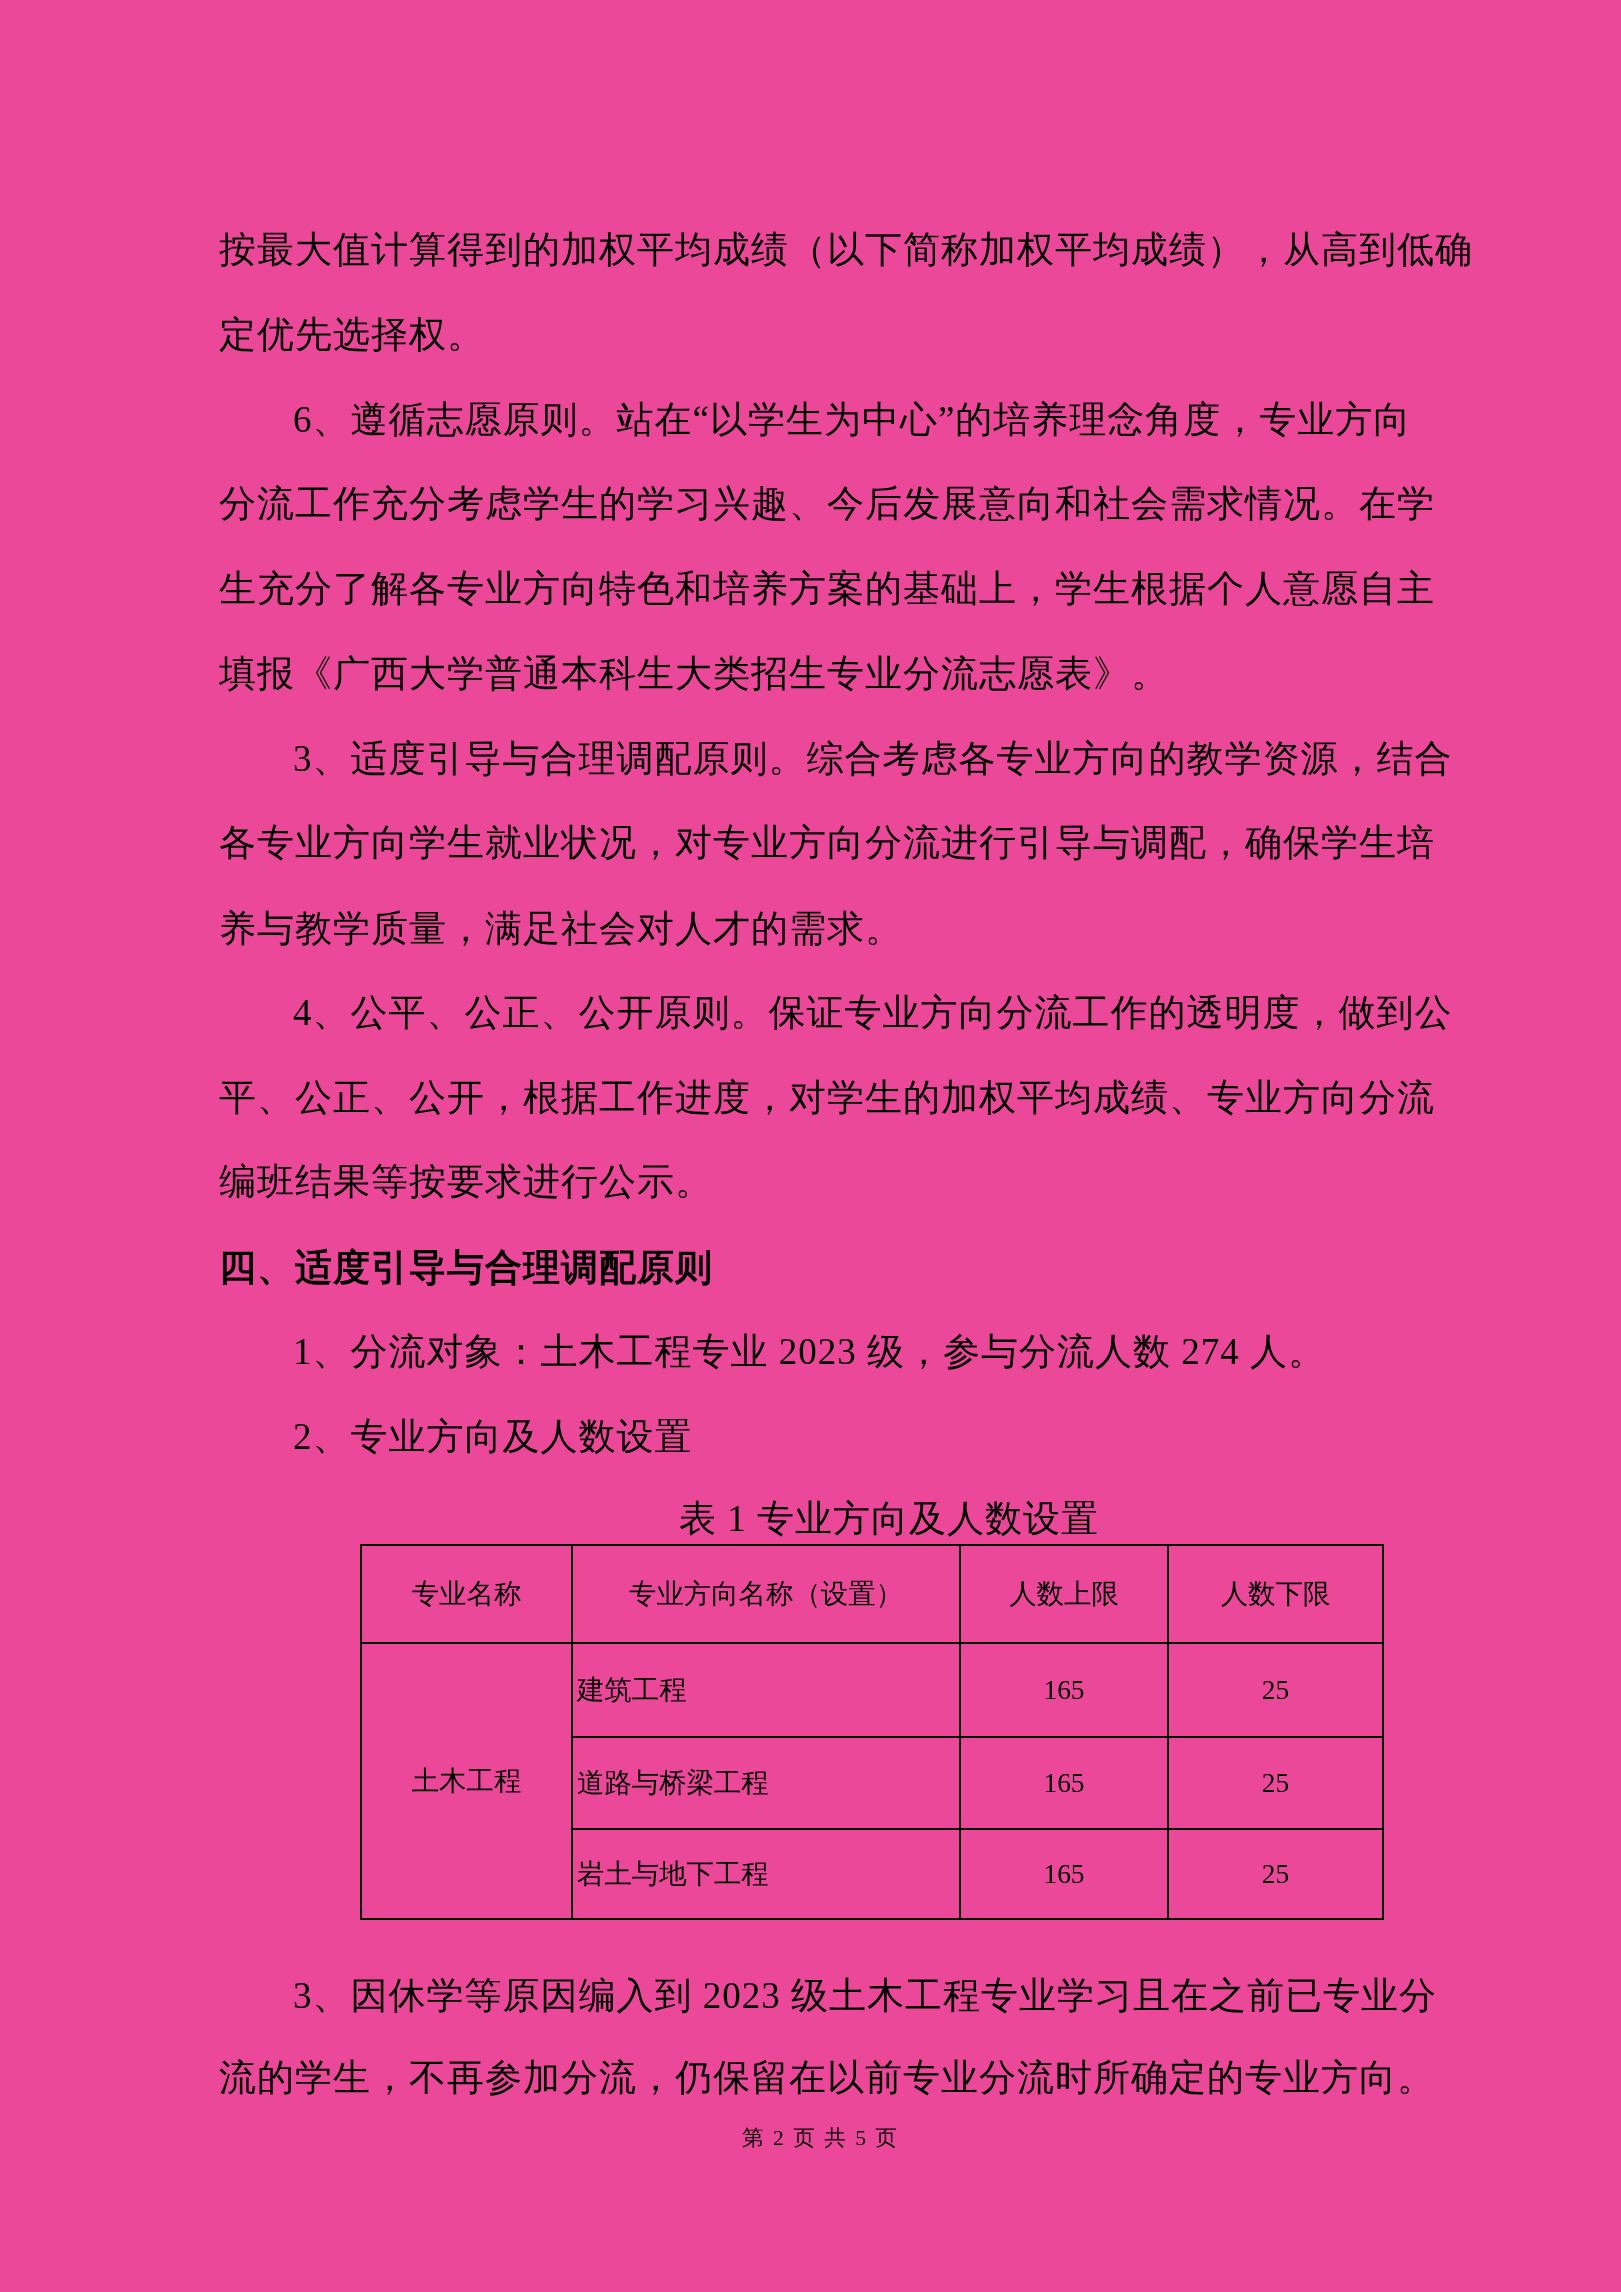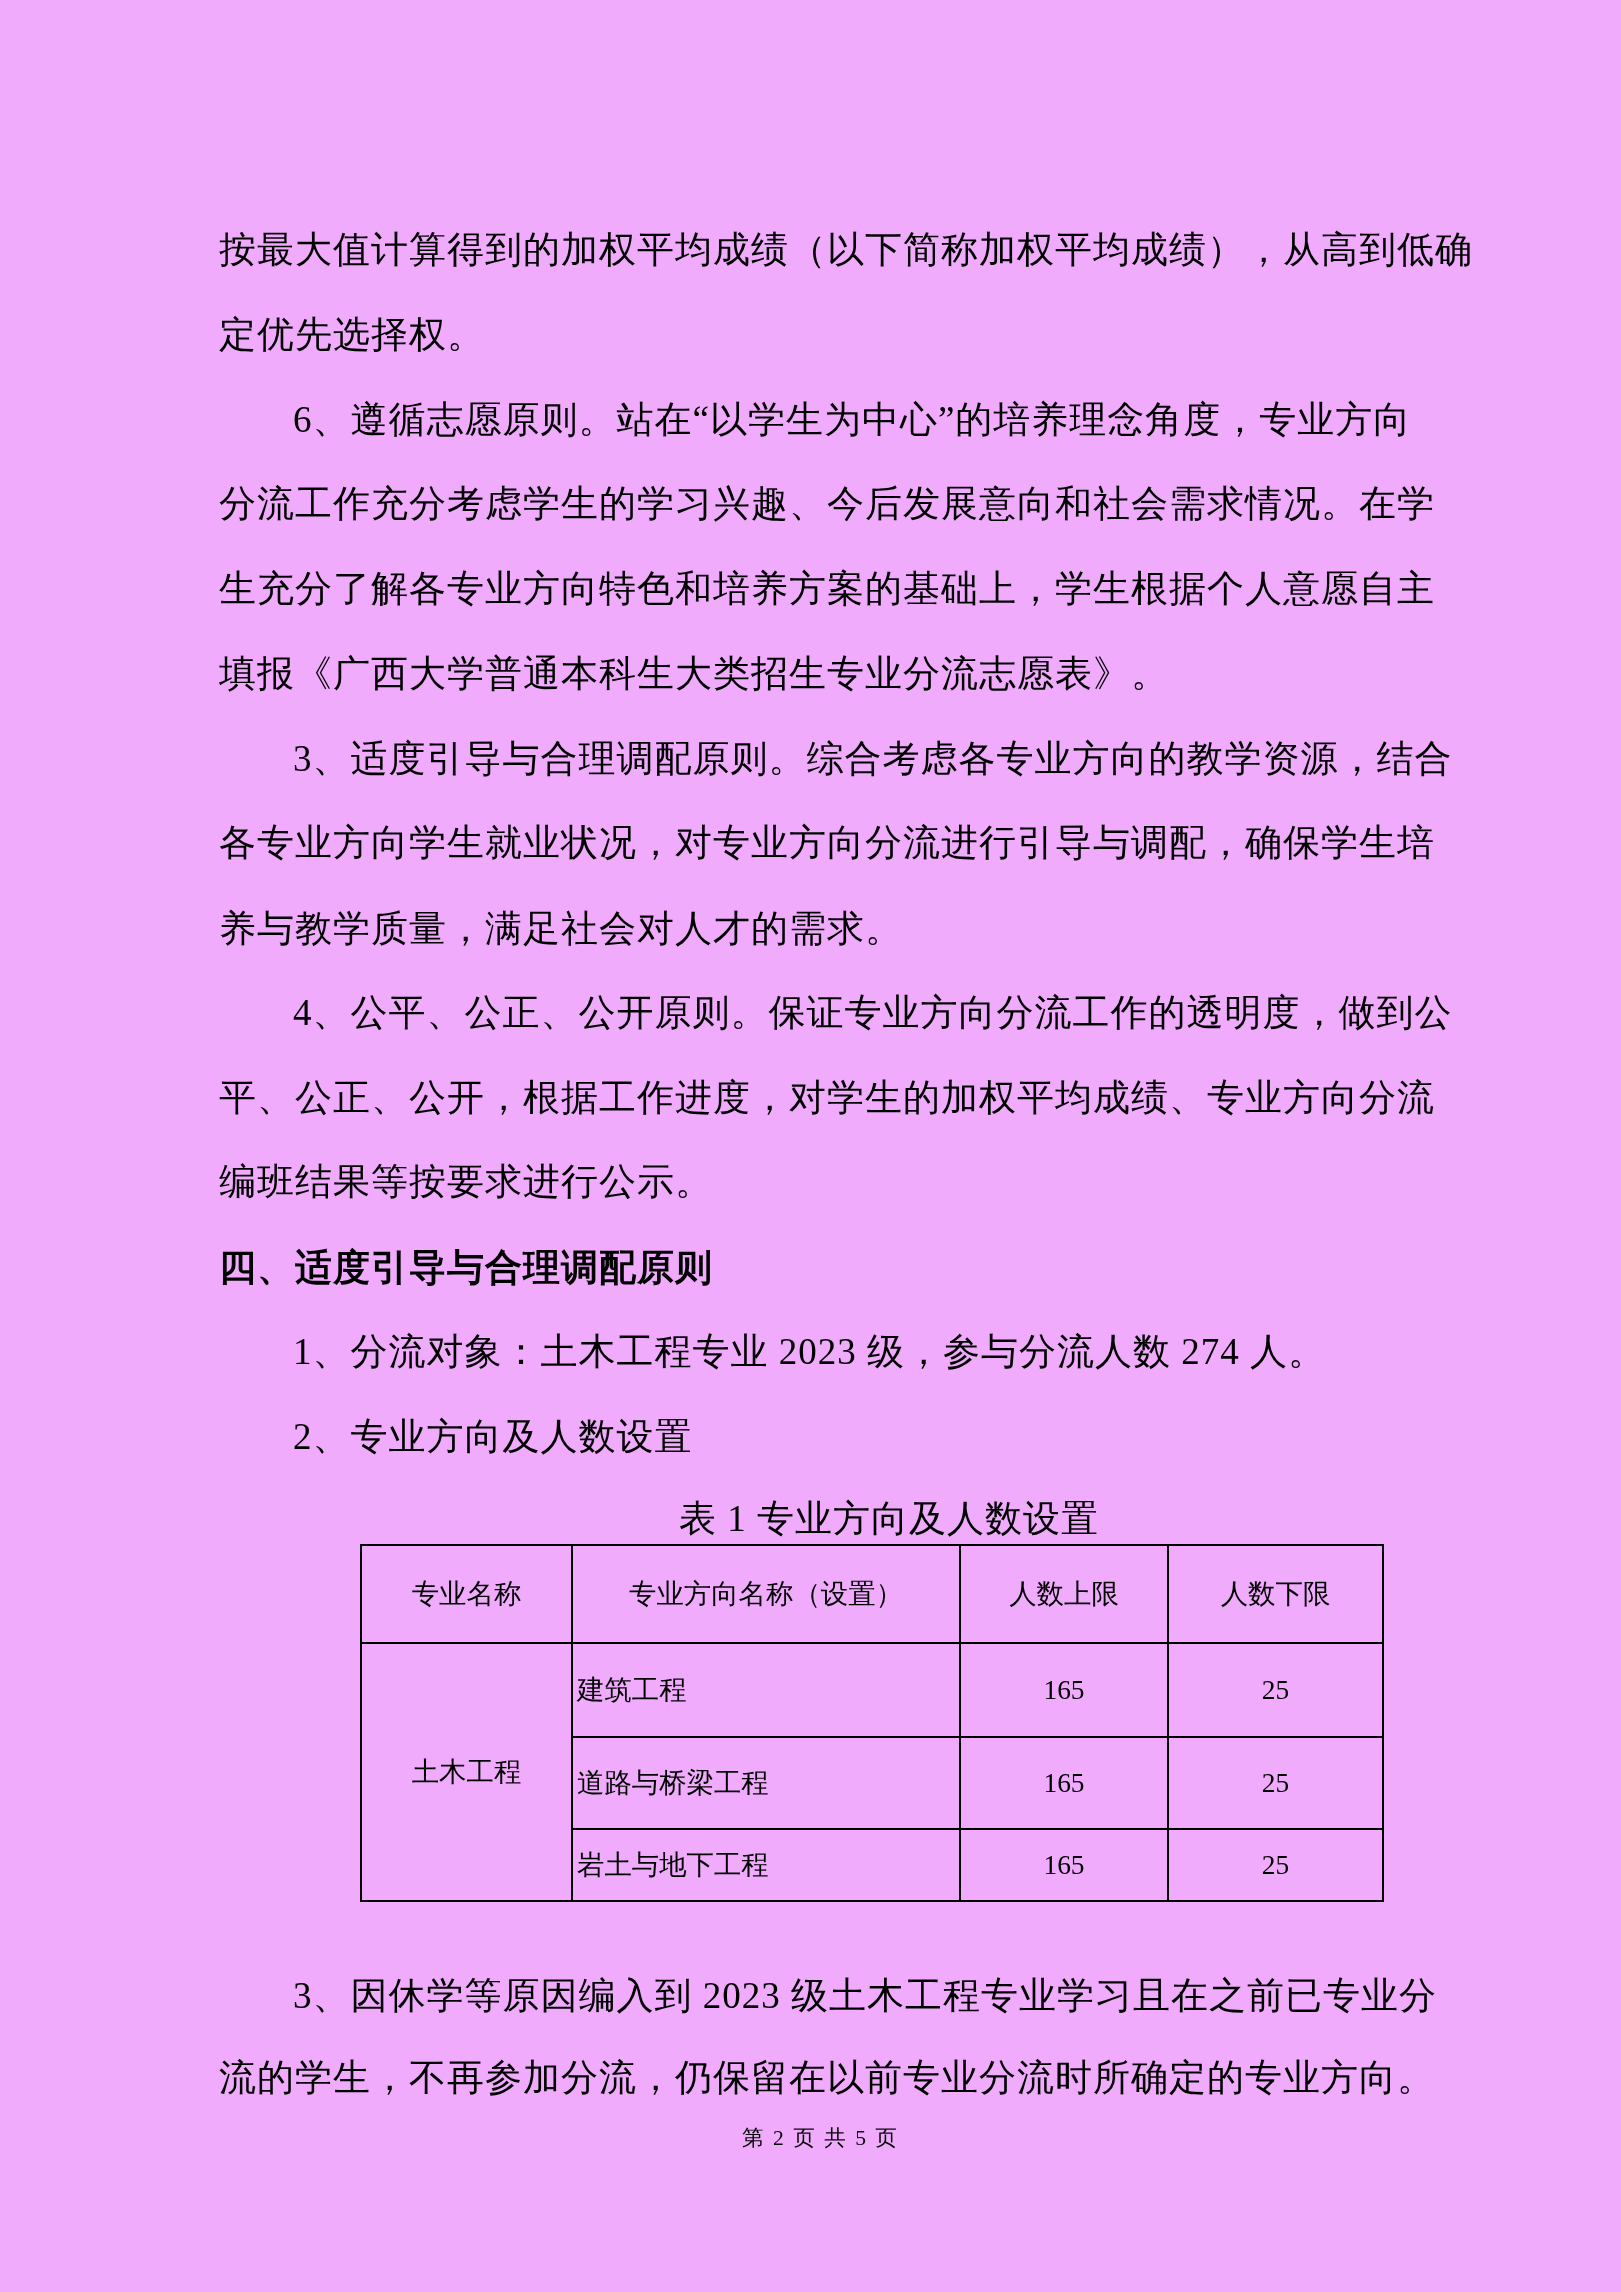--- a/index.html
+++ b/index.html
@@ -1,21 +1,21 @@
 <!DOCTYPE html>
 <html><head>
 <meta charset="utf-8">
 <style>
   * { margin: 0; padding: 0; box-sizing: border-box; }
   html, body { background: #ffffff; }
   .page {
     position: relative;
     width: 1621px;
     height: 2293px;
-    background: #f0abfc;
+    background: #ec4899;
     overflow: hidden;
     font-family: "Liberation Serif", "DejaVu Serif", serif;
     color: #000000;
   }
   .line {
     position: absolute;
     left: 219px;
     width: 1274px;
     font-size: 37px;
     line-height: 1.1;
@@ -48,21 +48,21 @@
     text-align: center;
     vertical-align: middle;
     padding: 0;
   }
   table.data-table tr.header-row td {
     height: 98px;
     border-bottom-width: 2.9px;
   }
   table.data-table .row-1 td { height: 94px; }
   table.data-table .row-2 td { height: 92px; }
-  table.data-table .row-3 td { height: 72px; }
+  table.data-table .row-3 td { height: 90px; }
   table.data-table { border: 2.9px solid #000000; }
   table.data-table td.outer-left { border-left-width: 2.9px; }
   table.data-table td.outer-right { border-right-width: 2.9px; }
   table.data-table td.dir-cell {
     text-align: left;
     padding-left: 4px;
   }
   .page-footer {
     position: absolute;
     left: 742px;

